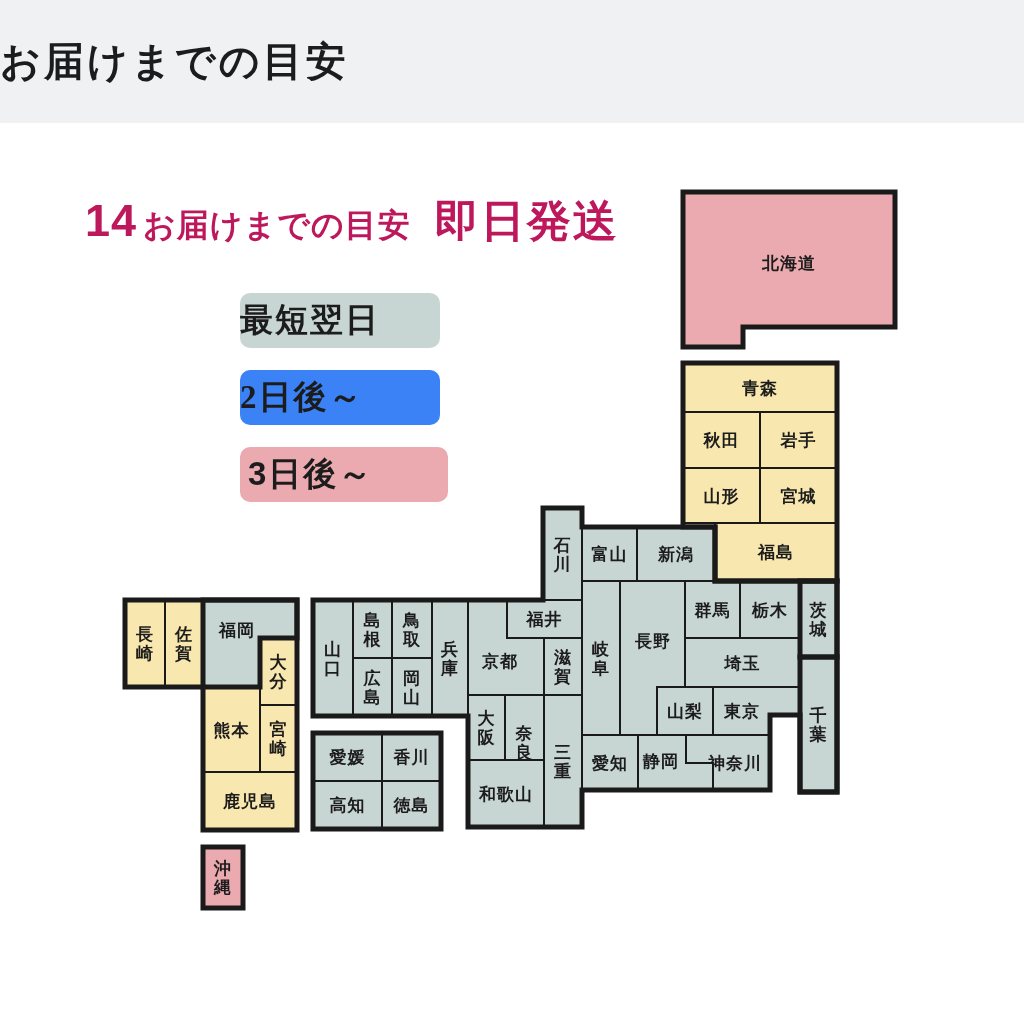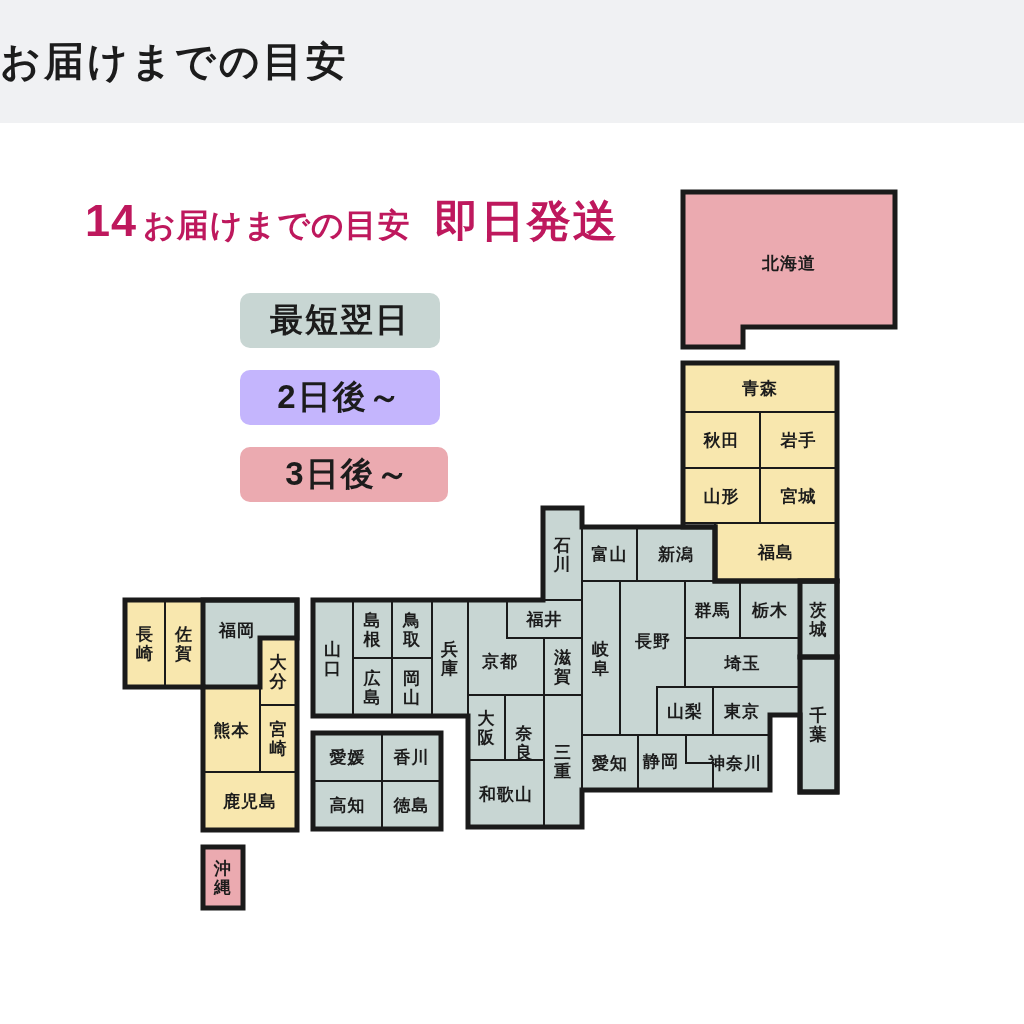--- a/index.html
+++ b/index.html
@@ -18,21 +18,21 @@
   .subtitle{
     position:absolute;left:85px;top:192px;display:flex;align-items:baseline;
     font-weight:700;color:#be185d;white-space:nowrap;
   }
   .subtitle .big-num{font-size:45px;letter-spacing:1px;}
   .subtitle .mid{font-size:32px;margin-left:6px;letter-spacing:1px;}
   .subtitle .emph{font-size:44px;margin-left:24px;letter-spacing:2px;}
   .legend{position:absolute;left:240px;top:293px;width:200px;}
   .chip{
     width:200px;height:55px;border-radius:10px;margin-bottom:22px;
-    display:flex;align-items:center;justify-content:center;
+    display:flex;align-items:center;justify-content:flex-start;
   }
   .chip span{font-size:33px;font-weight:700;letter-spacing:2px;color:#1c1c1c;}
   #map{position:absolute;left:0;top:0;width:1024px;height:1024px;}
   #map text{
     font-family:"Liberation Sans","DejaVu Sans",sans-serif;
     font-weight:700;fill:#1c1c1c;letter-spacing:1px;
   }
 </style>
 </head>
 <body>
@@ -44,21 +44,21 @@
 <div class="subtitle">
   <span class="big-num">14</span>
   <span class="mid">お届けまでの目安</span>
   <span class="emph">即日発送</span>
 </div>
 
 <div class="legend">
   <div class="chip" style="background: rgb(200, 214, 211);">
     <span>最短翌日</span>
   </div>
-  <div class="chip" style="background: #c4b5fd;">
+  <div class="chip" style="background: #3b82f6; font-family: Liberation Serif, serif;">
     <span>2日後～</span>
   </div>
   <div class="chip" style="background: rgb(235, 170, 176); padding-left: 8px;">
     <span>3日後～</span>
   </div>
 </div>
 
 <svg id="map" viewBox="0 0 1024 1024">
     <path d="M683 192 L 895 192 L 895 327 L 743 327 L 743 347 L 683 347 Z" fill="#ebaab0" stroke="#1a1a1a" stroke-width="2"></path>
     <text text-anchor="middle" font-size="17" x="789" y="269.1">北海道</text>

